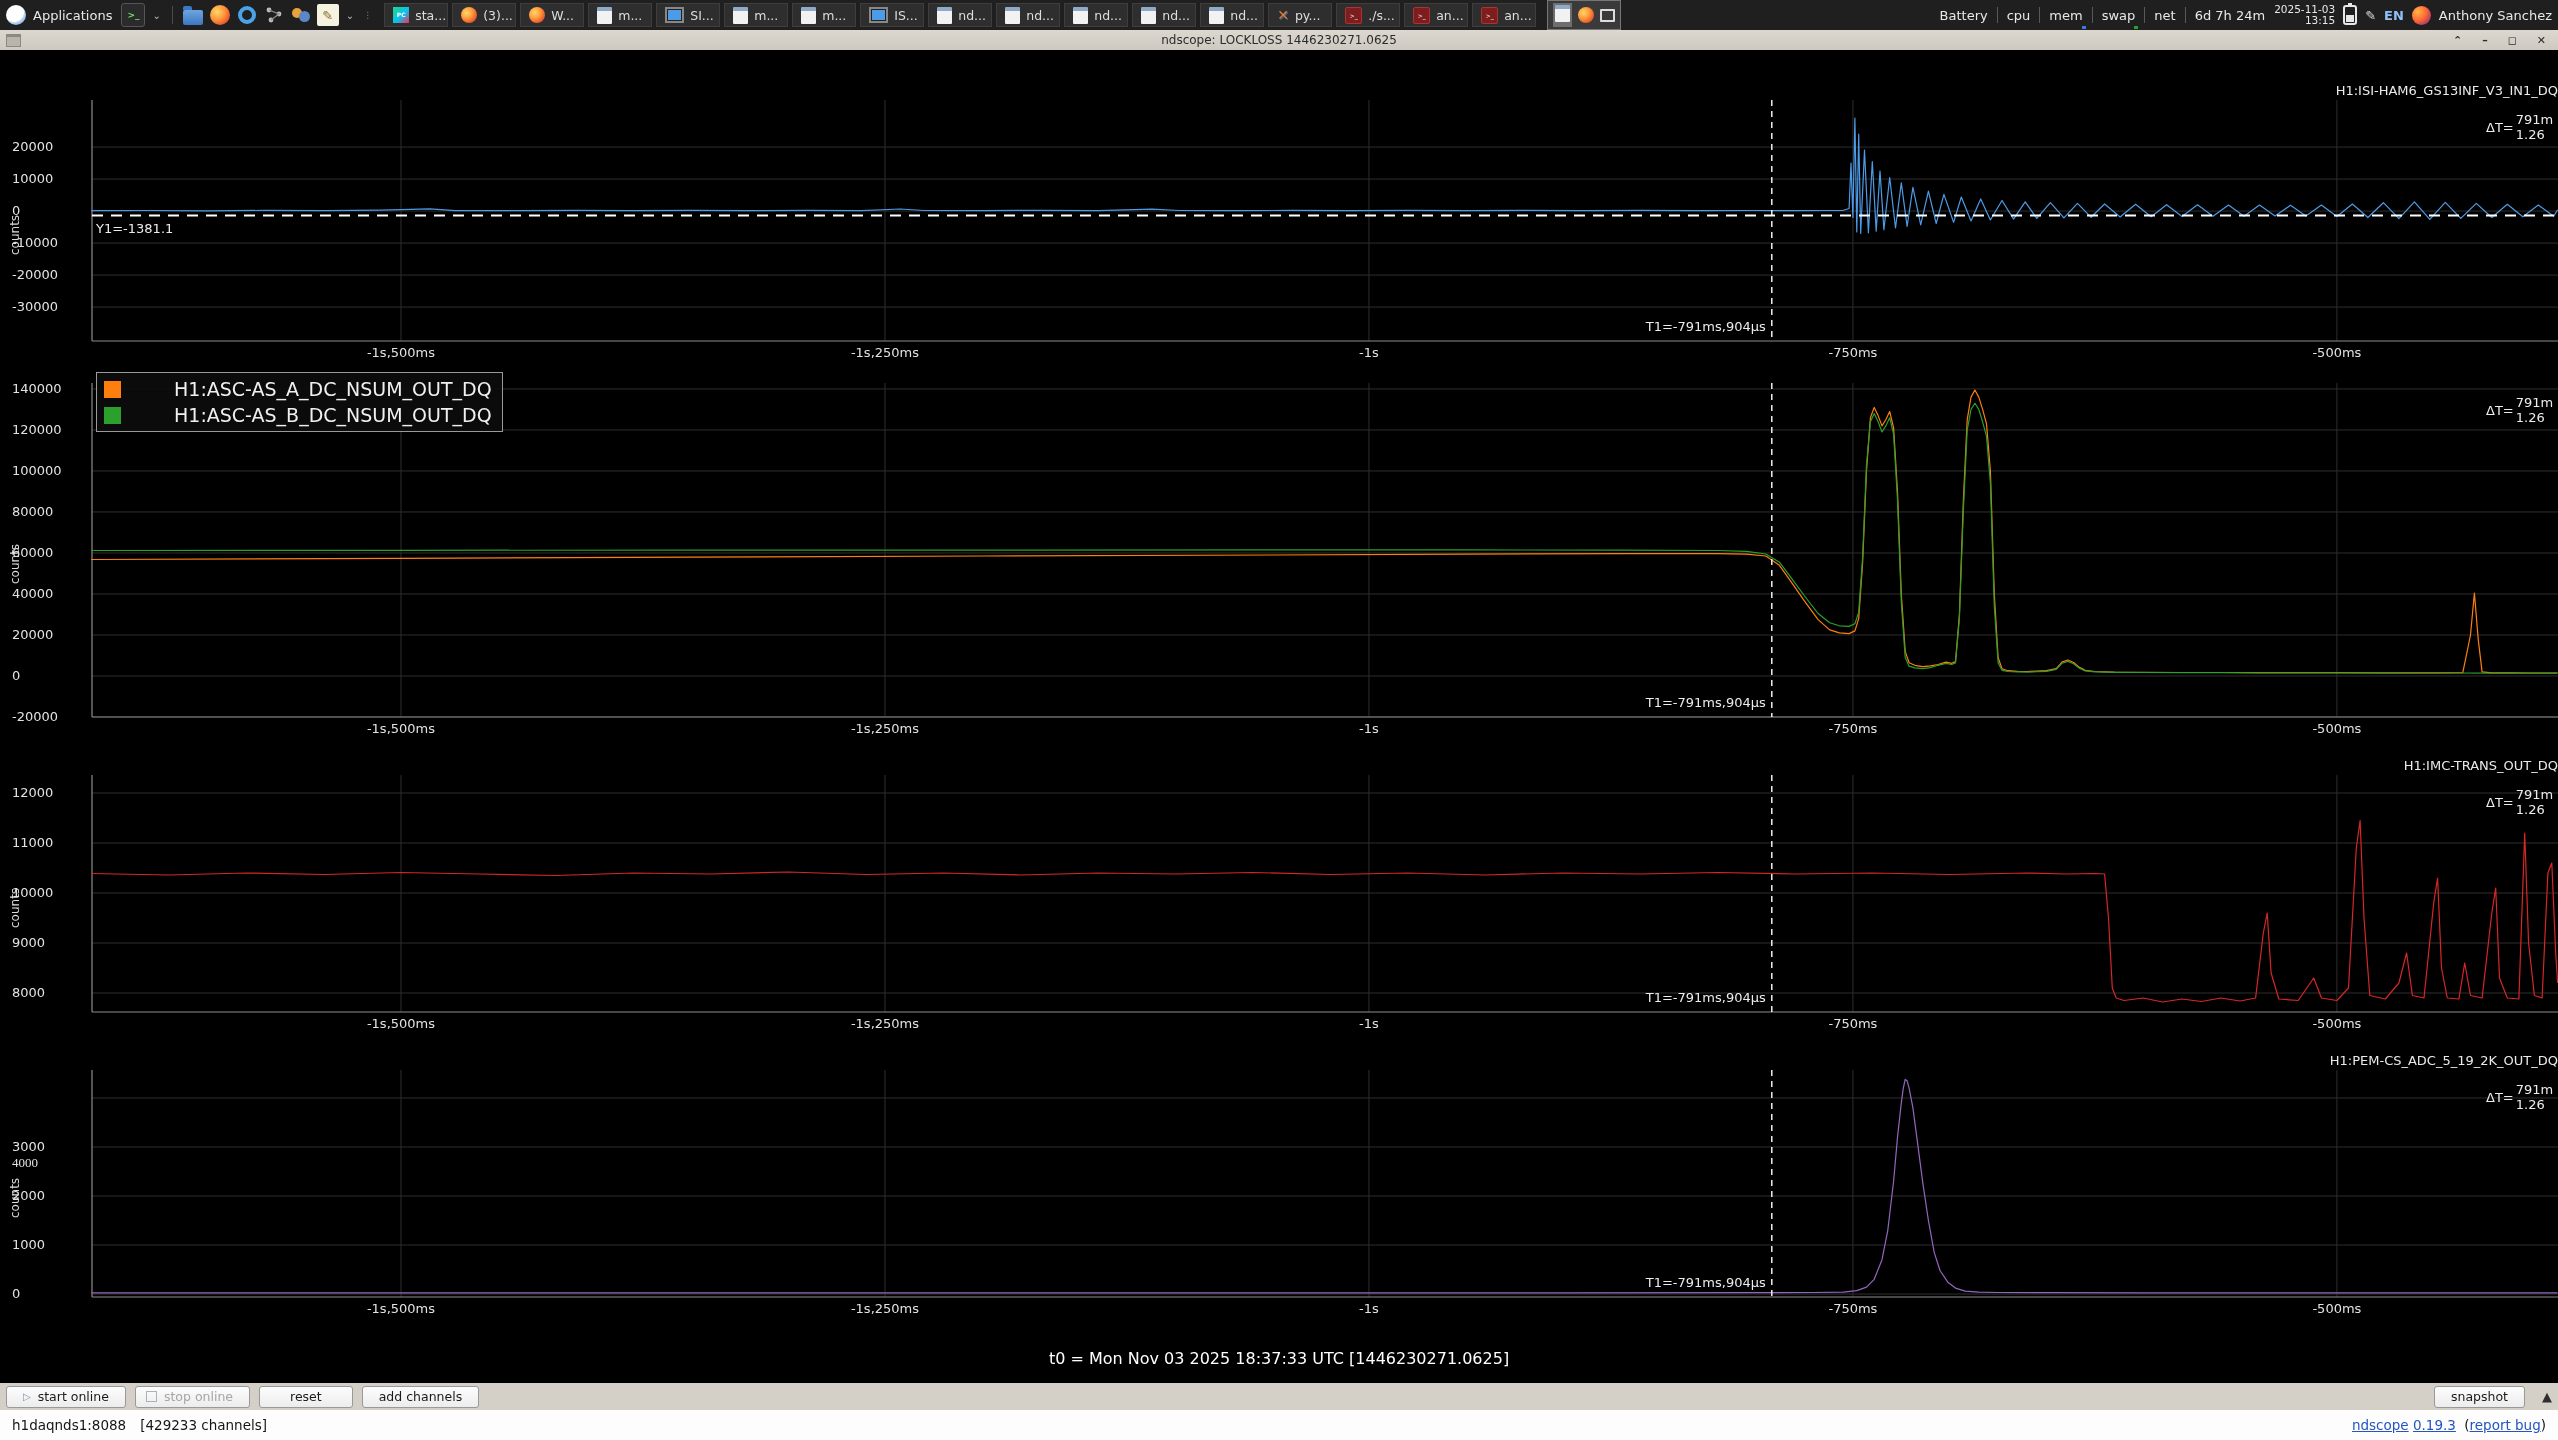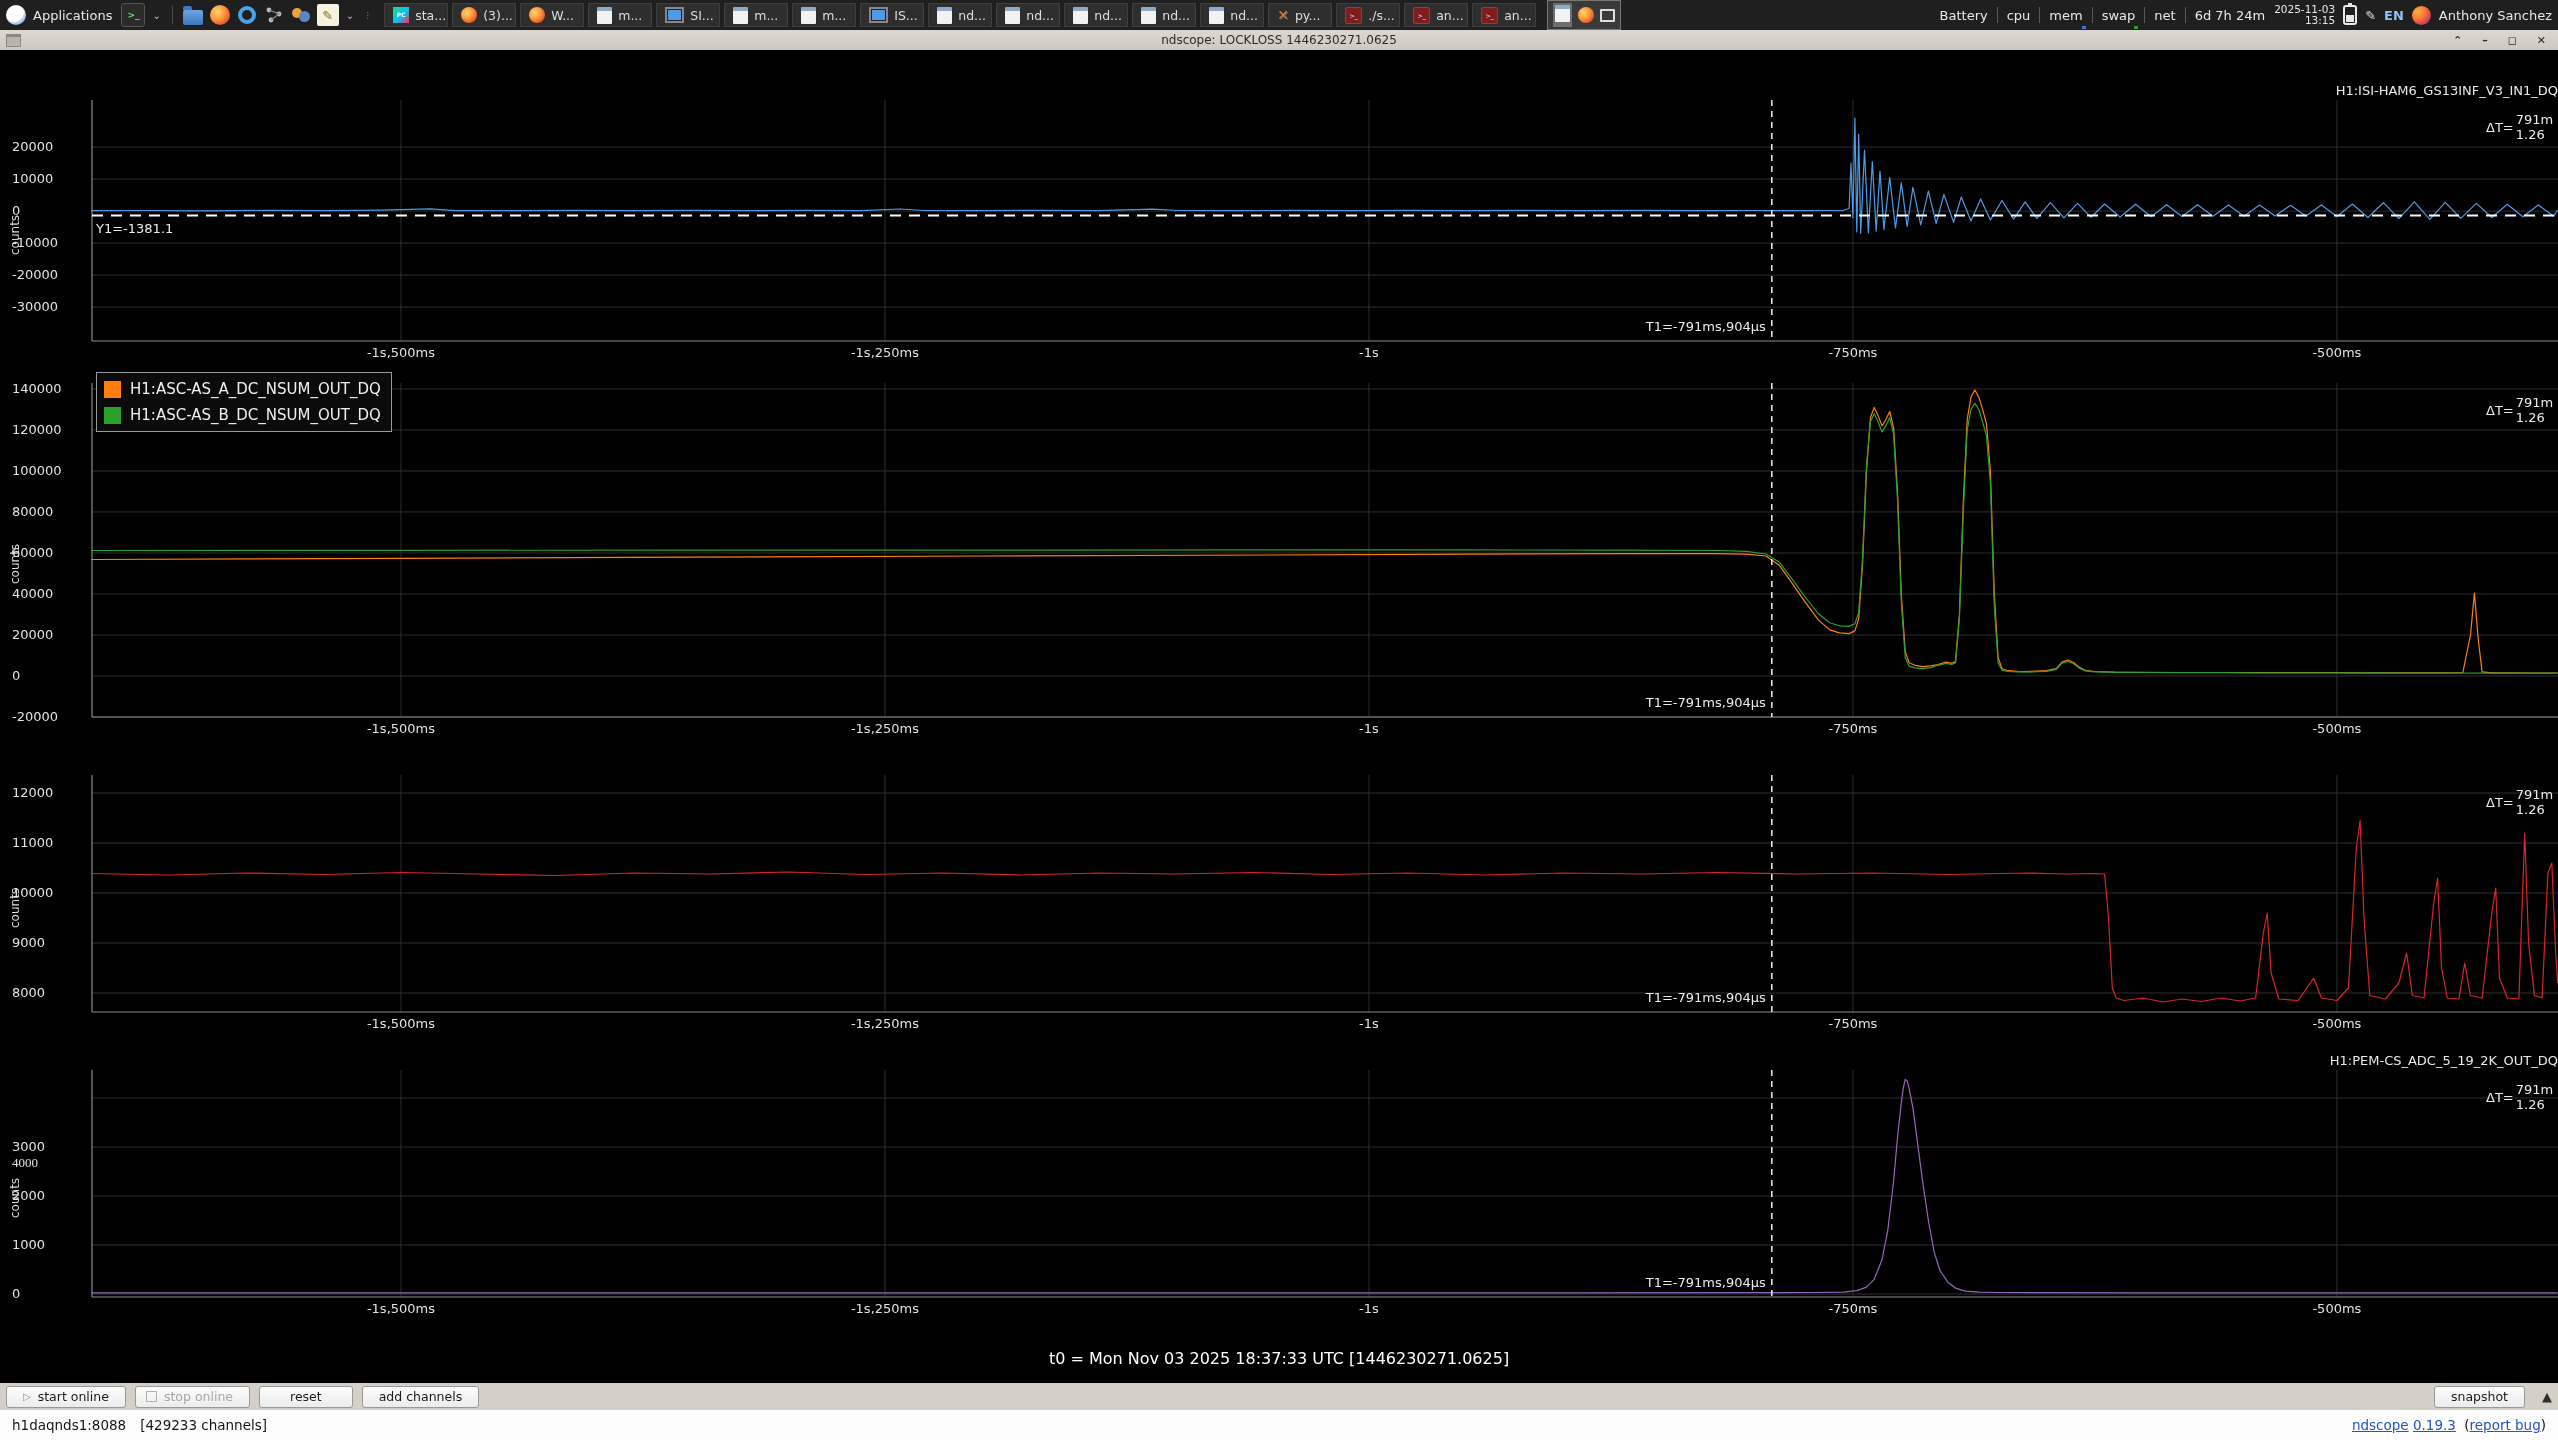--- a/index.html
+++ b/index.html
@@ -67,21 +67,21 @@
   .ytick{position:absolute;width:74px;text-align:left;color:#e2e2e2;font-size:13px;}
   .xtick{position:absolute;width:140px;text-align:center;color:#e2e2e2;font-size:13px;}
   .ylab{position:absolute;color:#dcdcdc;font-size:12px;writing-mode:vertical-rl;transform:rotate(180deg);}
   .t1lab{position:absolute;width:210px;text-align:right;color:#ececec;font-size:13px;}
   .y1lab{position:absolute;color:#ececec;font-size:13px;}
   .dt{position:absolute;display:flex;align-items:center;color:#ececec;font-size:13px;gap:2px;}
   .dt .col{display:flex;flex-direction:column;line-height:15px;}
   .legend{position:absolute;background:rgba(12,12,12,.92);border:1px solid #9a9a9a;padding:5px 10px 5px 7px;display:flex;flex-direction:column;gap:4px;}
   .leg-row{display:flex;align-items:center;gap:9px;height:22px;}
   .leg-sw{width:17px;height:17px;flex:none;}
-  .leg-txt{color:#f0f0f0;font-size:15px;white-space:nowrap;}
+  .leg-txt{color:#f0f0f0;font-size:19px;white-space:nowrap;margin-left:44px;}
   #t0-label{position:absolute;left:0;width:2558px;top:1349px;text-align:center;color:#fff;font-size:16px;z-index:2;}
 
   
   #btnbar{position:absolute;left:0;top:1383px;width:2558px;height:27px;background:#d4d0c8;z-index:20;
           display:flex;align-items:center;gap:9px;padding:0 6px;box-sizing:border-box;}
   .qt-btn{height:22px;border:1px solid #999;border-radius:3px;background:linear-gradient(#fdfdfd,#ececec);
           font-family:"DejaVu Sans",sans-serif;font-size:12.5px;color:#1a1a1a;padding:0 16px;display:flex;align-items:center;gap:7px;}
   .qt-btn.disabled{color:#a6a6a6;padding-left:10px;}
   .play-ico{color:#7d94a8;font-size:10px;}
   .stop-ico{width:9px;height:9px;border:1.5px solid #aab2ba;display:inline-block;}
@@ -353,20 +353,21 @@
       </div>
     </div>
     <div class="t1lab" style="left: 1555.81px; top: 990px;">T1=-791ms,904µs</div>
     <div class="dt" style="left: 2486px; top: 787px;">
       <span>ΔT=</span>
       <span class="col">
         <span>791m</span>
         <span>1.26</span>
       </span>
     </div>
+    <div class="plt-title" style="left: 92px; width: 2466px; top: 758px;">H1:IMC-TRANS_OUT_DQ</div>
     <div class="ylab" style="left: 8px; top: 859.5px; height: 68px;">counts</div>
     <div class="ytick" style="left: 12px; top: 785px;">12000</div>
     <div class="ytick" style="left: 12px; top: 835px;">11000</div>
     <div class="ytick" style="left: 12px; top: 885px;">10000</div>
     <div class="ytick" style="left: 12px; top: 935px;">9000</div>
     <div class="ytick" style="left: 12px; top: 985px;">8000</div>
     <div class="xtick" style="left: 330.976px; top: 1016px;">-1s,500ms</div>
     <div class="xtick" style="left: 814.961px; top: 1016px;">-1s,250ms</div>
     <div class="xtick" style="left: 1298.95px; top: 1016px;">-1s</div>
     <div class="xtick" style="left: 1782.93px; top: 1016px;">-750ms</div>

